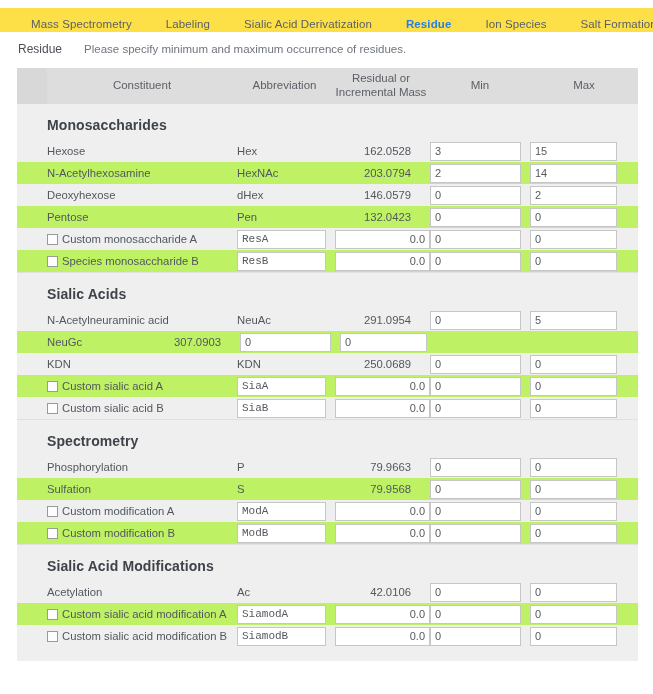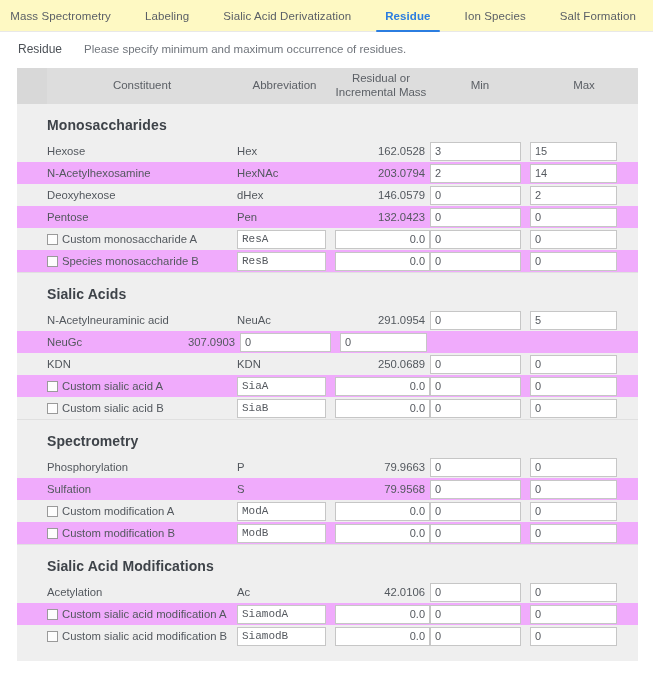--- a/index.html
+++ b/index.html
@@ -7,26 +7,25 @@
     margin: 0; padding: 0;
     width: 653px; height: 694px;
     background: #ffffff;
     font-family: "Liberation Sans", sans-serif;
     -webkit-font-smoothing: antialiased;
   }
   #app { position: relative; width: 653px; height: 694px; overflow: hidden; background:#fff; }
 
   
   .tabbar {
-    position: absolute; left: 0; top: 0; width: 653px; height: 32px;
-    background: #fef9c3;
+    position: absolute; left: 0; top: 8px; width: 653px; height: 32px;
+    background: #fde047;
     border-bottom: 1px solid #e8e8e8;
     display: flex; align-items: stretch;
     padding-left: 14px;
-    justify-content: flex-end;
   }
   .tab {
     position: relative;
     display: flex; align-items: center; justify-content: center;
     padding: 0 17px;
     font-size: 11.5px;
     color: #5a5f66;
     letter-spacing: .1px;
     cursor: pointer;
     white-space: nowrap;
@@ -74,27 +73,27 @@
 
   .section { position: relative; }
   .section + .section { border-top: 1px solid #e0e0e0; }
   .section-title {
     font-size: 14px; font-weight: bold; color: #3e4349;
     padding: 13px 0 7px 30px;
     letter-spacing: .1px;
   }
 
   .row { display: flex; align-items: center; height: 22px; }
-  .row.alt { background: #f0abfc; }
+  .row.alt { background: #bef264; }
   .row.plain { background: transparent; }
 
   .c-pad   { width: 30px; flex: 0 0 30px; }
   .c-name  { width: 190px; flex: 0 0 190px; font-size: 11.3px; color: #53585e; }
   .c-abbr  { width: 95px; flex: 0 0 95px; font-size: 11.3px; color: #53585e; }
-  .c-mass  { width: 98px; flex: 0 0 98px; font-size: 11.3px; color: #53585e; text-align: right; padding-right: 5px; }
+  .c-mass  { width: 98px; flex: 0 0 98px; font-size: 11.3px; color: #53585e; text-align: right; padding-right: 19px; }
   .c-min   { width: 100px; flex: 0 0 100px; }
   .c-max   { width: 108px; flex: 0 0 108px; }
 
   .chk-wrap { display: flex; align-items: center; gap: 4px; }
   .chkbox {
     width: 11px; height: 11px; flex: 0 0 11px;
     background: #fdfdfd; border: 1px solid #9a9a9a;
     display: inline-block;
   }
   .chk-label { font-size: 11.3px; color: #53585e; white-space: nowrap; }

